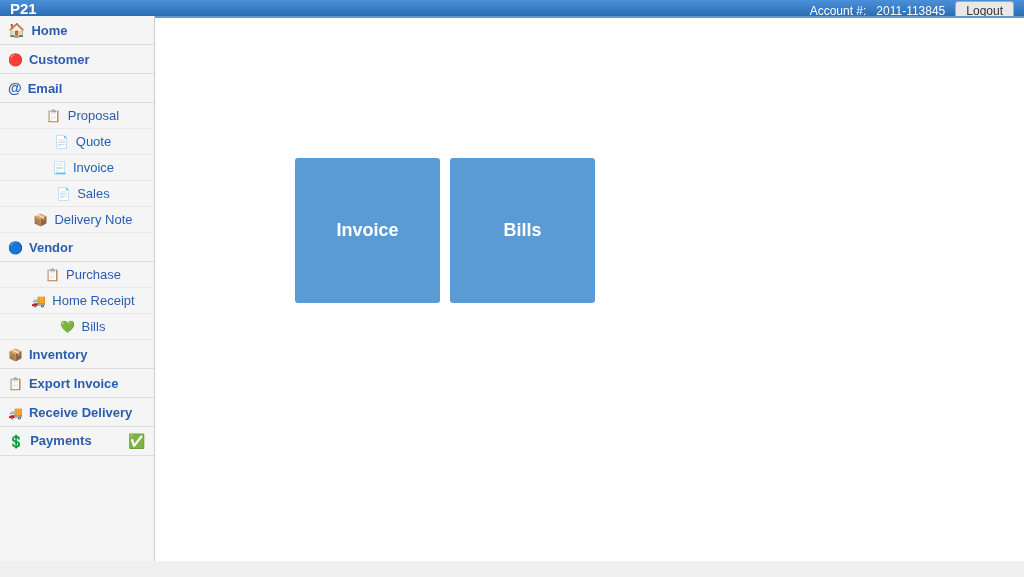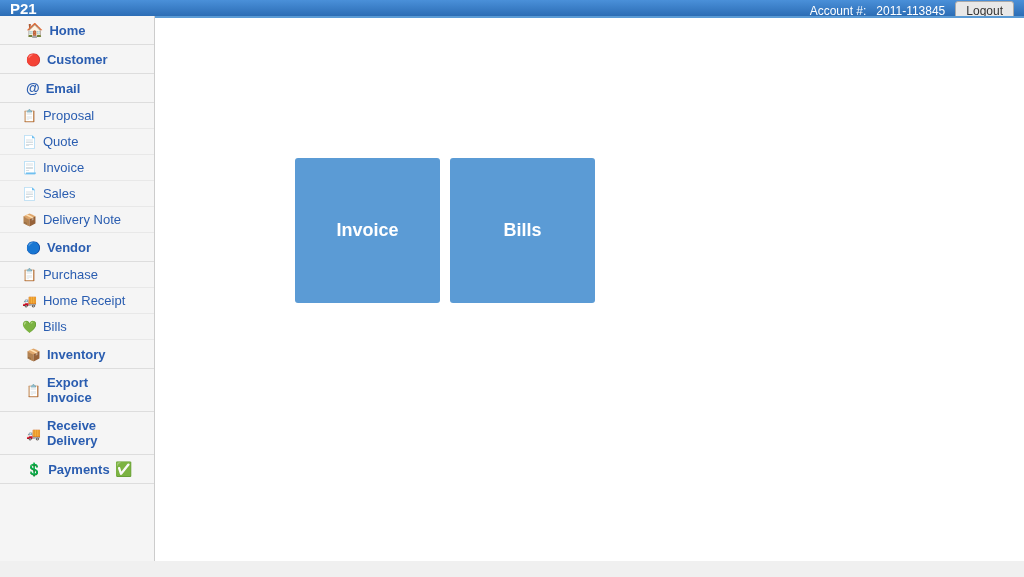--- a/index.html
+++ b/index.html
@@ -49,36 +49,37 @@
       background: #f5f5f5;
       border-right: 1px solid #ccc;
       overflow-y: auto;
       flex-shrink: 0;
     }
 
     .sidebar-section-header {
       display: flex;
       align-items: center;
       gap: 6px;
-      padding: 6px 26px;
+      padding: 6px 8px;
       font-weight: bold;
       color: #2a5db0;
       cursor: pointer;
       border-bottom: 1px solid #ddd;
     }
     .sidebar-section-header .icon { font-size: 14px; }
 
     .sidebar-item {
       display: flex;
       align-items: center;
       gap: 6px;
       padding: 5px 10px 5px 22px;
       color: #2a5db0;
       cursor: pointer;
       border-bottom: 1px solid #e8e8e8;
+      justify-content: center;
     }
     .sidebar-item .icon { font-size: 13px; }
 
     
     .sidebar-payments {
       font-weight: bold;
       color: #2a5db0;
     }
 
     
@@ -208,21 +209,21 @@
     </div>
     <div class="sidebar-section-header">
       <span class="icon icon-exportinv"></span>
       <span>Export Invoice</span>
     </div>
     <div class="sidebar-section-header">
       <span class="icon icon-receivedelivery"></span>
       <span>Receive Delivery</span>
     </div>
     <div class="sidebar-section-header sidebar-payments" style="display:flex; justify-content:space-between;">
-      <div style="display:flex; align-items:center; gap:6px;">
+      <div style="display:flex; align-items:flex-start; gap:6px;">
         <span class="icon icon-payments"></span>
         <span>Payments</span>
       </div>
       <span class="icon icon-check"></span>
     </div>
 
   </div>
 
   <div id="main">
     <div class="tile-container">

